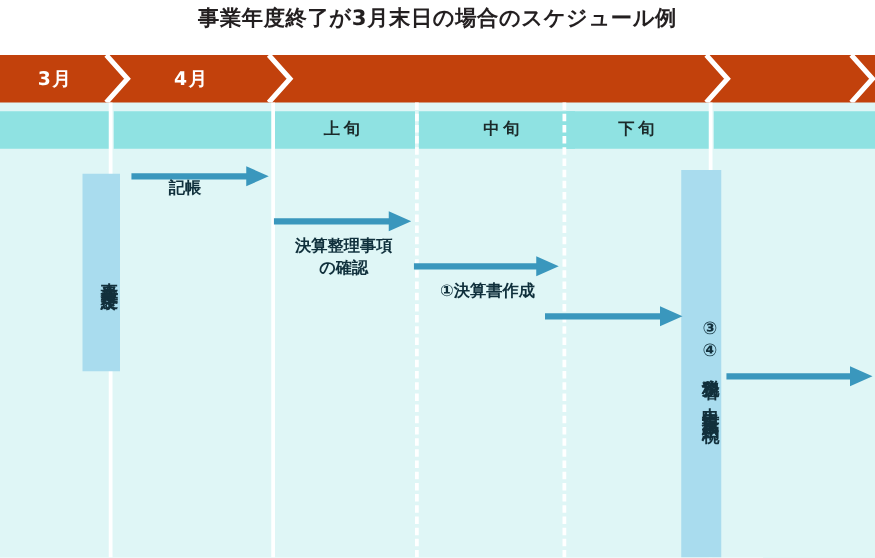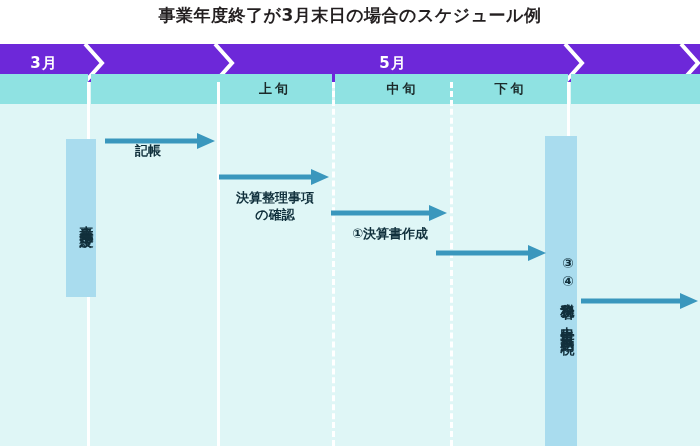--- a/index.html
+++ b/index.html
@@ -52,21 +52,21 @@
     overflow: hidden;
   }
 
   
   .month-band {
     position: absolute;
     left: 0;
     top: 0;
     width: 700px;
     height: 38px;
-    background: #6d28d9;
+    background: #c2410c;
   }
   .month-cell {
     position: absolute;
     top: 0;
     height: 38px;
     line-height: 38px;
     text-align: center;
     color: #ffffff;
     font-size: 15px;
     font-weight: bold;
@@ -78,21 +78,21 @@
     top: 0;
     width: 26px;
     height: 38px;
     pointer-events: none;
   }
   .chev svg { display: block; }
 
   
   .sub-band {
     position: absolute;
-    top: 30px;
+    top: 45px;
     left: 0;
     width: 700px;
     height: 30px;
   }
   .sub-cell {
     position: absolute;
     top: 0;
     height: 30px;
     line-height: 30px;
     background: #8fe2e2;
@@ -185,21 +185,21 @@
 <div id="canvas">
 
   <div class="title-wrap">
     <span class="title-text">事業年度終了が3月末日の場合のスケジュール例</span>
   </div>
 
   <div class="board">
 
     <div class="month-band">
       <div class="month-cell" style="left:0px; width:88px;">3月</div>
-      <div class="month-cell" style="left:218px; width:350px;">5月</div>
+      <div class="month-cell" style="left:88px; width:130px;">4月</div>
 
       <div class="chev" style="left:82px;">
         <svg width="26" height="38" viewBox="0 0 26 38">
           <path d="M3 0 L20 19 L3 38" fill="none" stroke="#ffffff" stroke-width="4"></path>
         </svg>
       </div>
       <div class="chev" style="left:212px;">
         <svg width="26" height="38" viewBox="0 0 26 38">
           <path d="M3 0 L20 19 L3 38" fill="none" stroke="#ffffff" stroke-width="4"></path>
         </svg>

